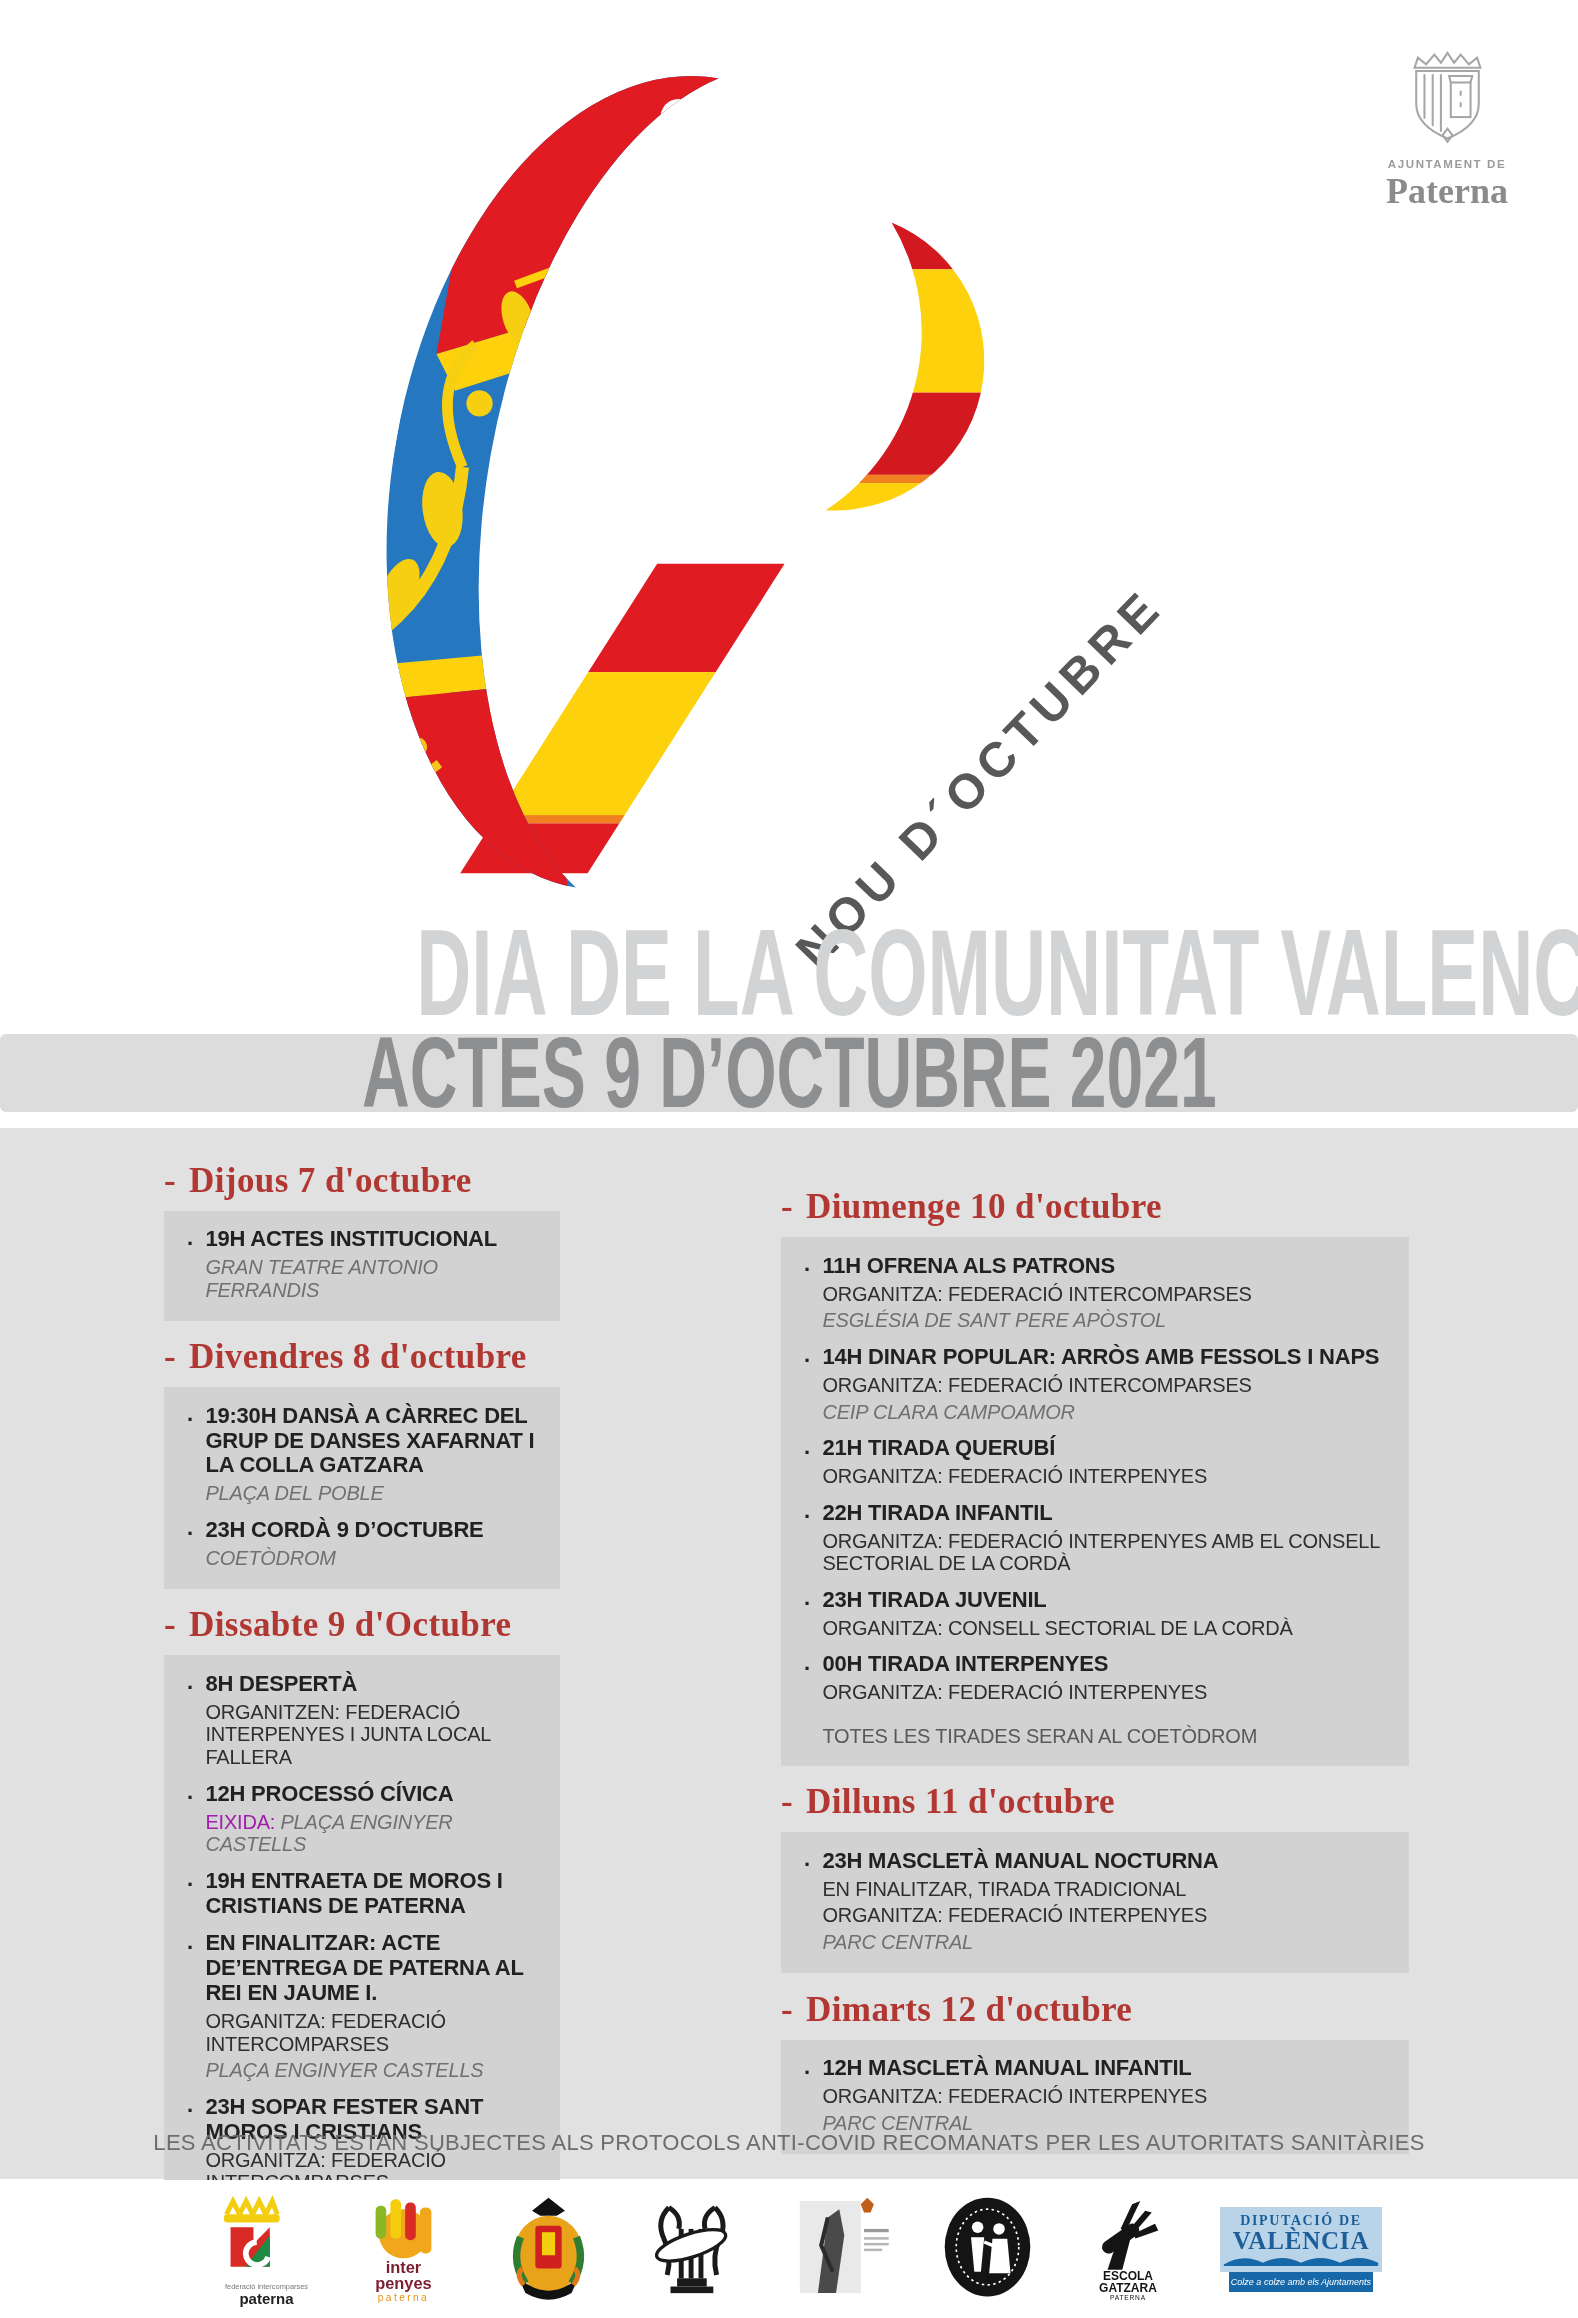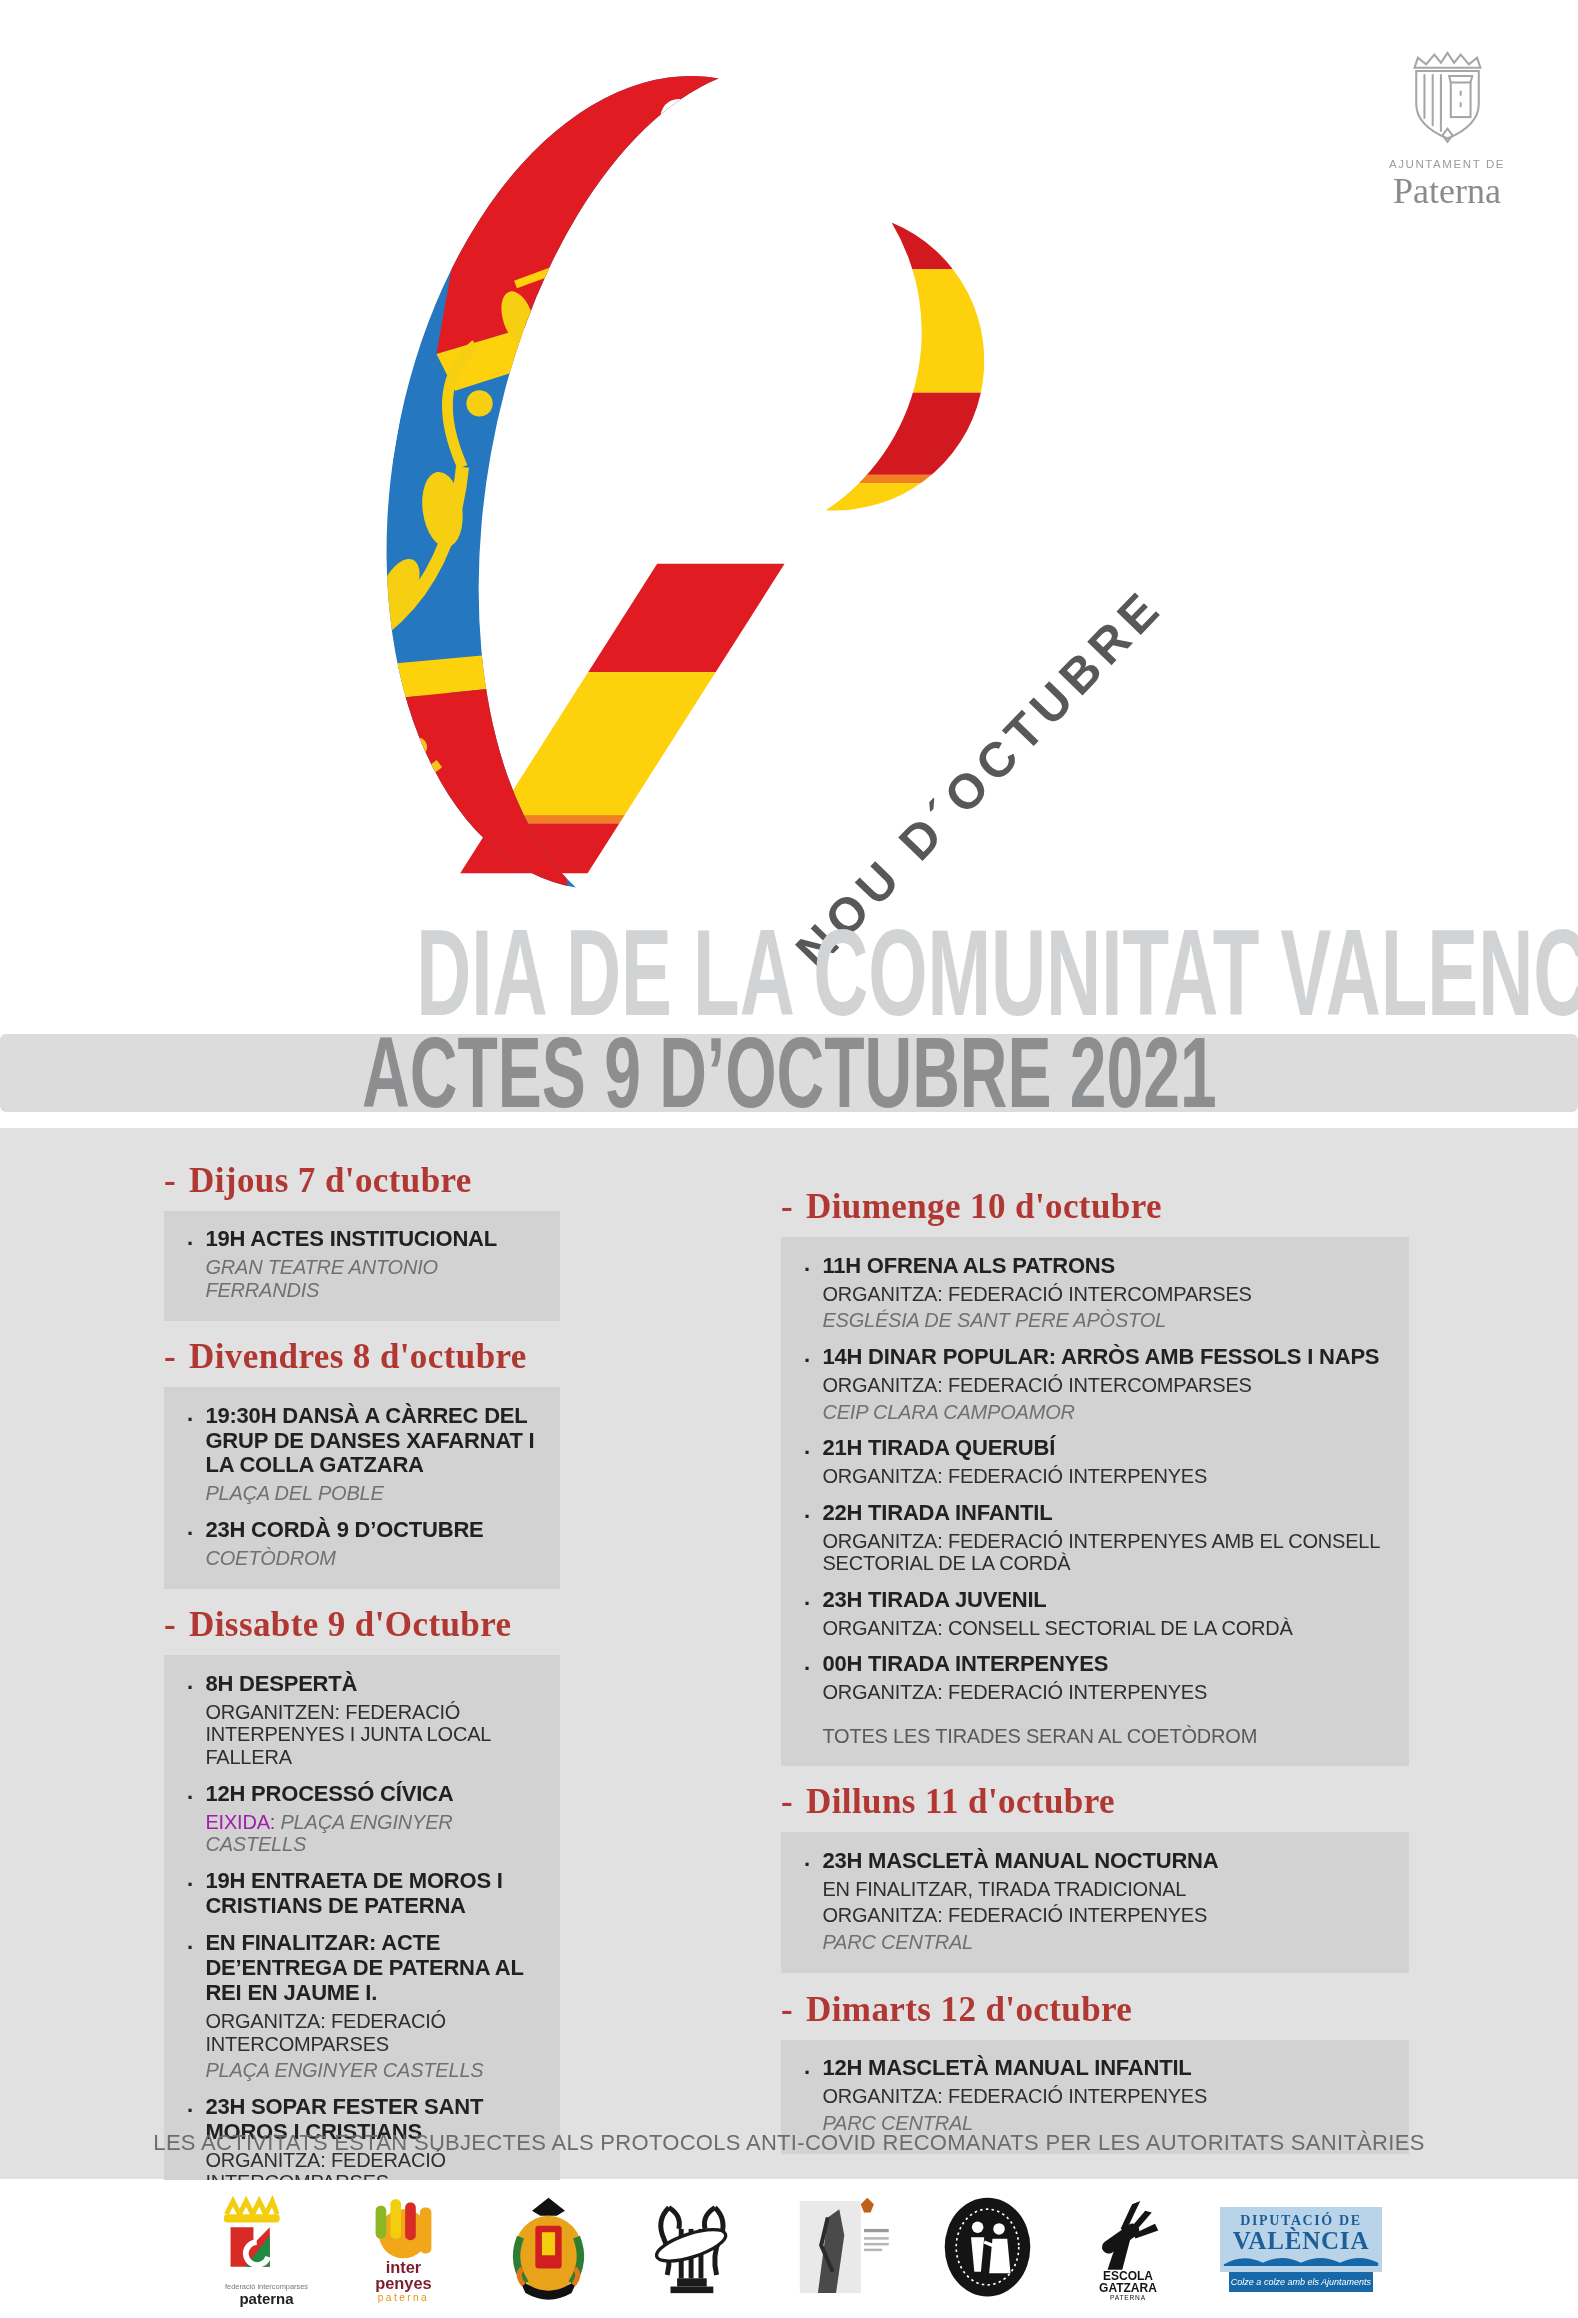--- a/index.html
+++ b/index.html
@@ -1,21 +1,21 @@
 <!DOCTYPE html>
 <html style="font-size:13px"><head>
 <meta charset="utf-8">
 <style>
   html,body{margin:0;padding:0;}
   body{width:1578px;height:2319px;position:relative;background:#ffffff;
        font-family:"Liberation Sans",sans-serif;overflow:hidden;}
   .abs{position:absolute;}
 
   
-  #paterna-brand{left:1340px;top:43px;width:214px;text-align:center;color:#8f9092;}
+  #paterna-brand{left:1340px;top:43px;width:214px;text-align:center;color:#8f9092;font-weight:bold;}
   #paterna-brand .small{font-size:11.5px;letter-spacing:1.6px;color:#9a9b9d;margin-top:5px;}
   #paterna-brand .big{font-family:"Liberation Serif",serif;font-size:36px;color:#8a8b8d;margin-top:0px;}
 
   #nine-art{left:220px;top:39px;width:822px;height:921px;}
 
   #diagonal-text{left:832px;top:919px;width:625px;height:66px;
       transform:rotate(-46deg);transform-origin:left bottom;
       font-size:49px;font-weight:bold;letter-spacing:6.6px;color:#57585a;white-space:nowrap;}
 
   #main-title{left:0;top:919px;width:1578px;text-align:center;color:#d2d3d4;

